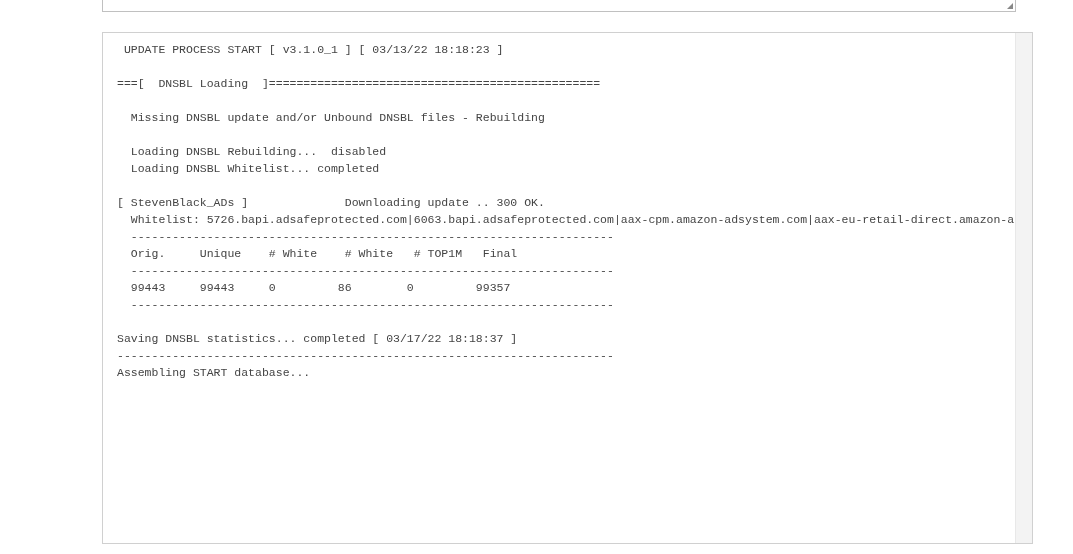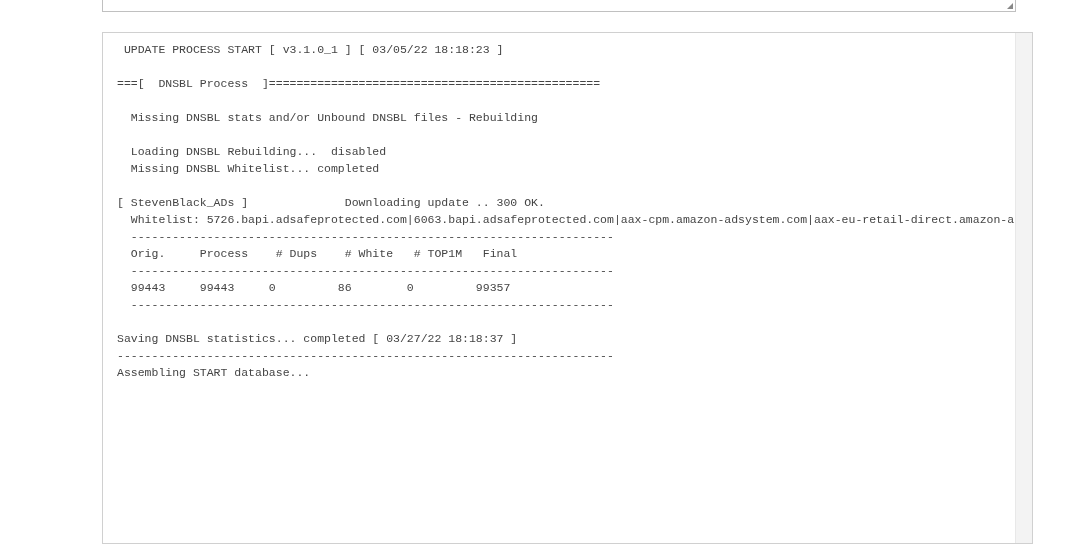--- a/index.html
+++ b/index.html
@@ -68,34 +68,34 @@
     }
   </style>
 </head>
 <body>
 
 <div class="top-textarea">
   <div class="resize-handle"></div>
 </div>
 
 <div class="log-panel">
-  <div class="log-content"><span> UPDATE PROCESS START [ v3.1.0_1 ] [ 03/05/22 18:18:23 ]</span>
+  <div class="log-content"><span> UPDATE PROCESS START [ v3.1.0_1 ] [ 03/13/22 18:18:23 ]</span>
 <span></span>
-<span>===[  DNSBL Process  ]================================================</span>
+<span>===[  DNSBL Loading  ]================================================</span>
 <span></span>
-<span>  Missing DNSBL stats and/or Unbound DNSBL files - Rebuilding</span>
+<span>  Missing DNSBL update and/or Unbound DNSBL files - Rebuilding</span>
 <span></span>
 <span>  Loading DNSBL Rebuilding...  disabled</span>
-<span>  Missing DNSBL Whitelist... completed</span>
+<span>  Loading DNSBL Whitelist... completed</span>
 <span></span>
 <span>[ StevenBlack_ADs ]		 Downloading update .. 300 OK.</span>
 <span>  Whitelist: 5726.bapi.adsafeprotected.com|6063.bapi.adsafeprotected.com|aax-cpm.amazon-adsystem.com|aax-eu-retail-direct.amazon-adsystem.com|</span>
 <span>  ----------------------------------------------------------------------</span>
-<span>  Orig.     Process    # Dups    # White   # TOP1M   Final              </span>
+<span>  Orig.     Unique    # White    # White   # TOP1M   Final              </span>
 <span>  ----------------------------------------------------------------------</span>
 <span>  99443     99443     0         86        0         99357              </span>
 <span>  ----------------------------------------------------------------------</span>
 <span></span>
-<span>Saving DNSBL statistics... completed [ 03/27/22 18:18:37 ]</span>
+<span>Saving DNSBL statistics... completed [ 03/17/22 18:18:37 ]</span>
 <span>------------------------------------------------------------------------</span>
 <span>Assembling START database...</span></div>
   <div class="right-scroll-edge"></div>
 </div>
 
 </body></html>

